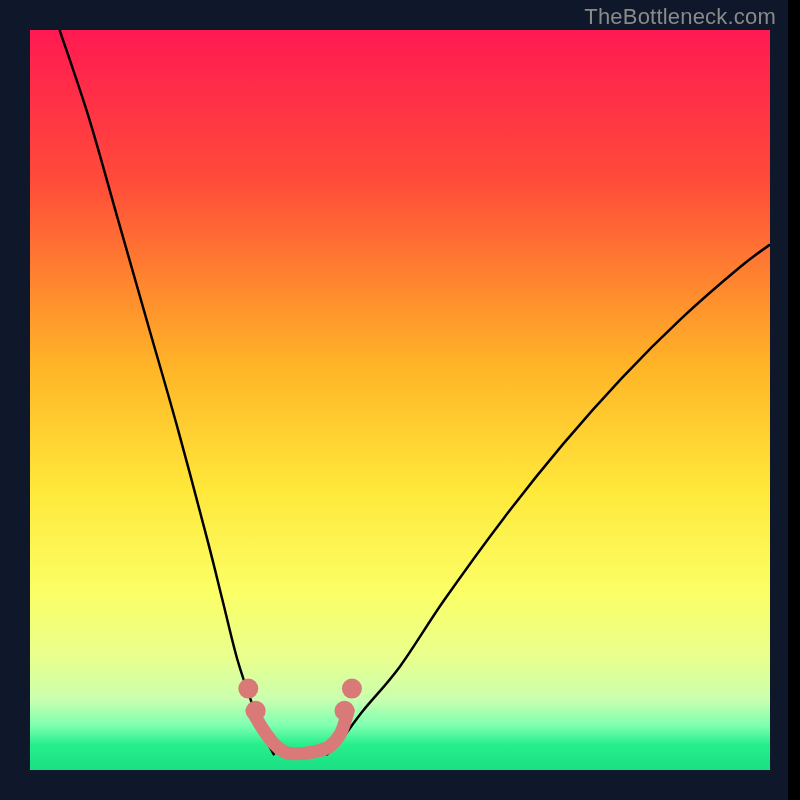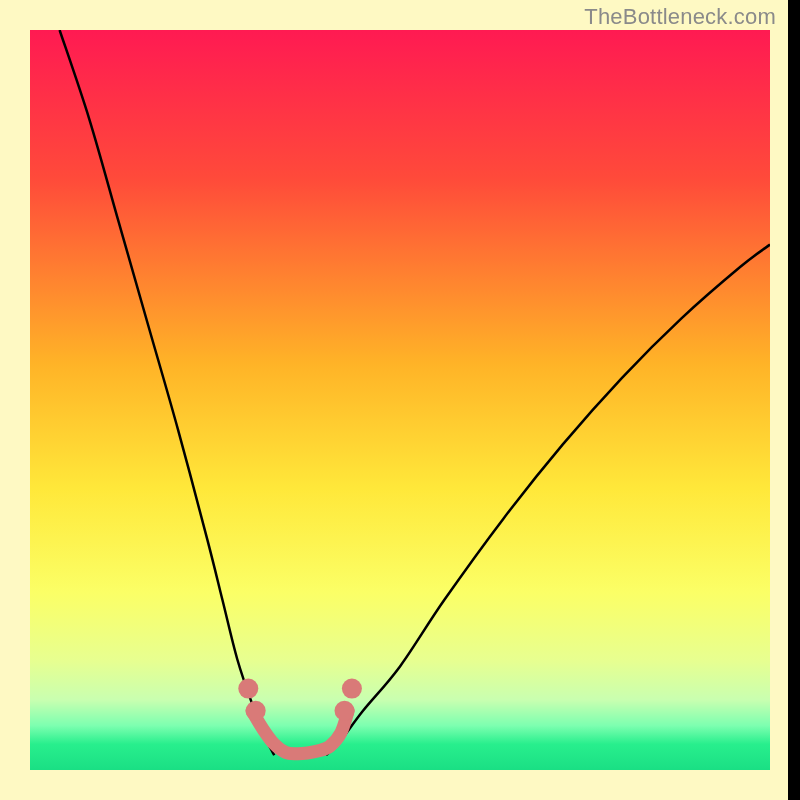--- a/index.html
+++ b/index.html
@@ -9,21 +9,21 @@
     height: 800px;
     background: #000;
     overflow: hidden;
   }
   .frame {
     position: absolute;
     left: 0;
     top: 0;
     width: 788px;
     height: 800px;
-    background: #fef9c3;
+    background: #0f172a;
   }
   .plot {
     position: absolute;
     left: 30px;
     top: 30px;
     width: 740px;
     height: 740px;
     overflow: hidden;
   }
   .gradient {

